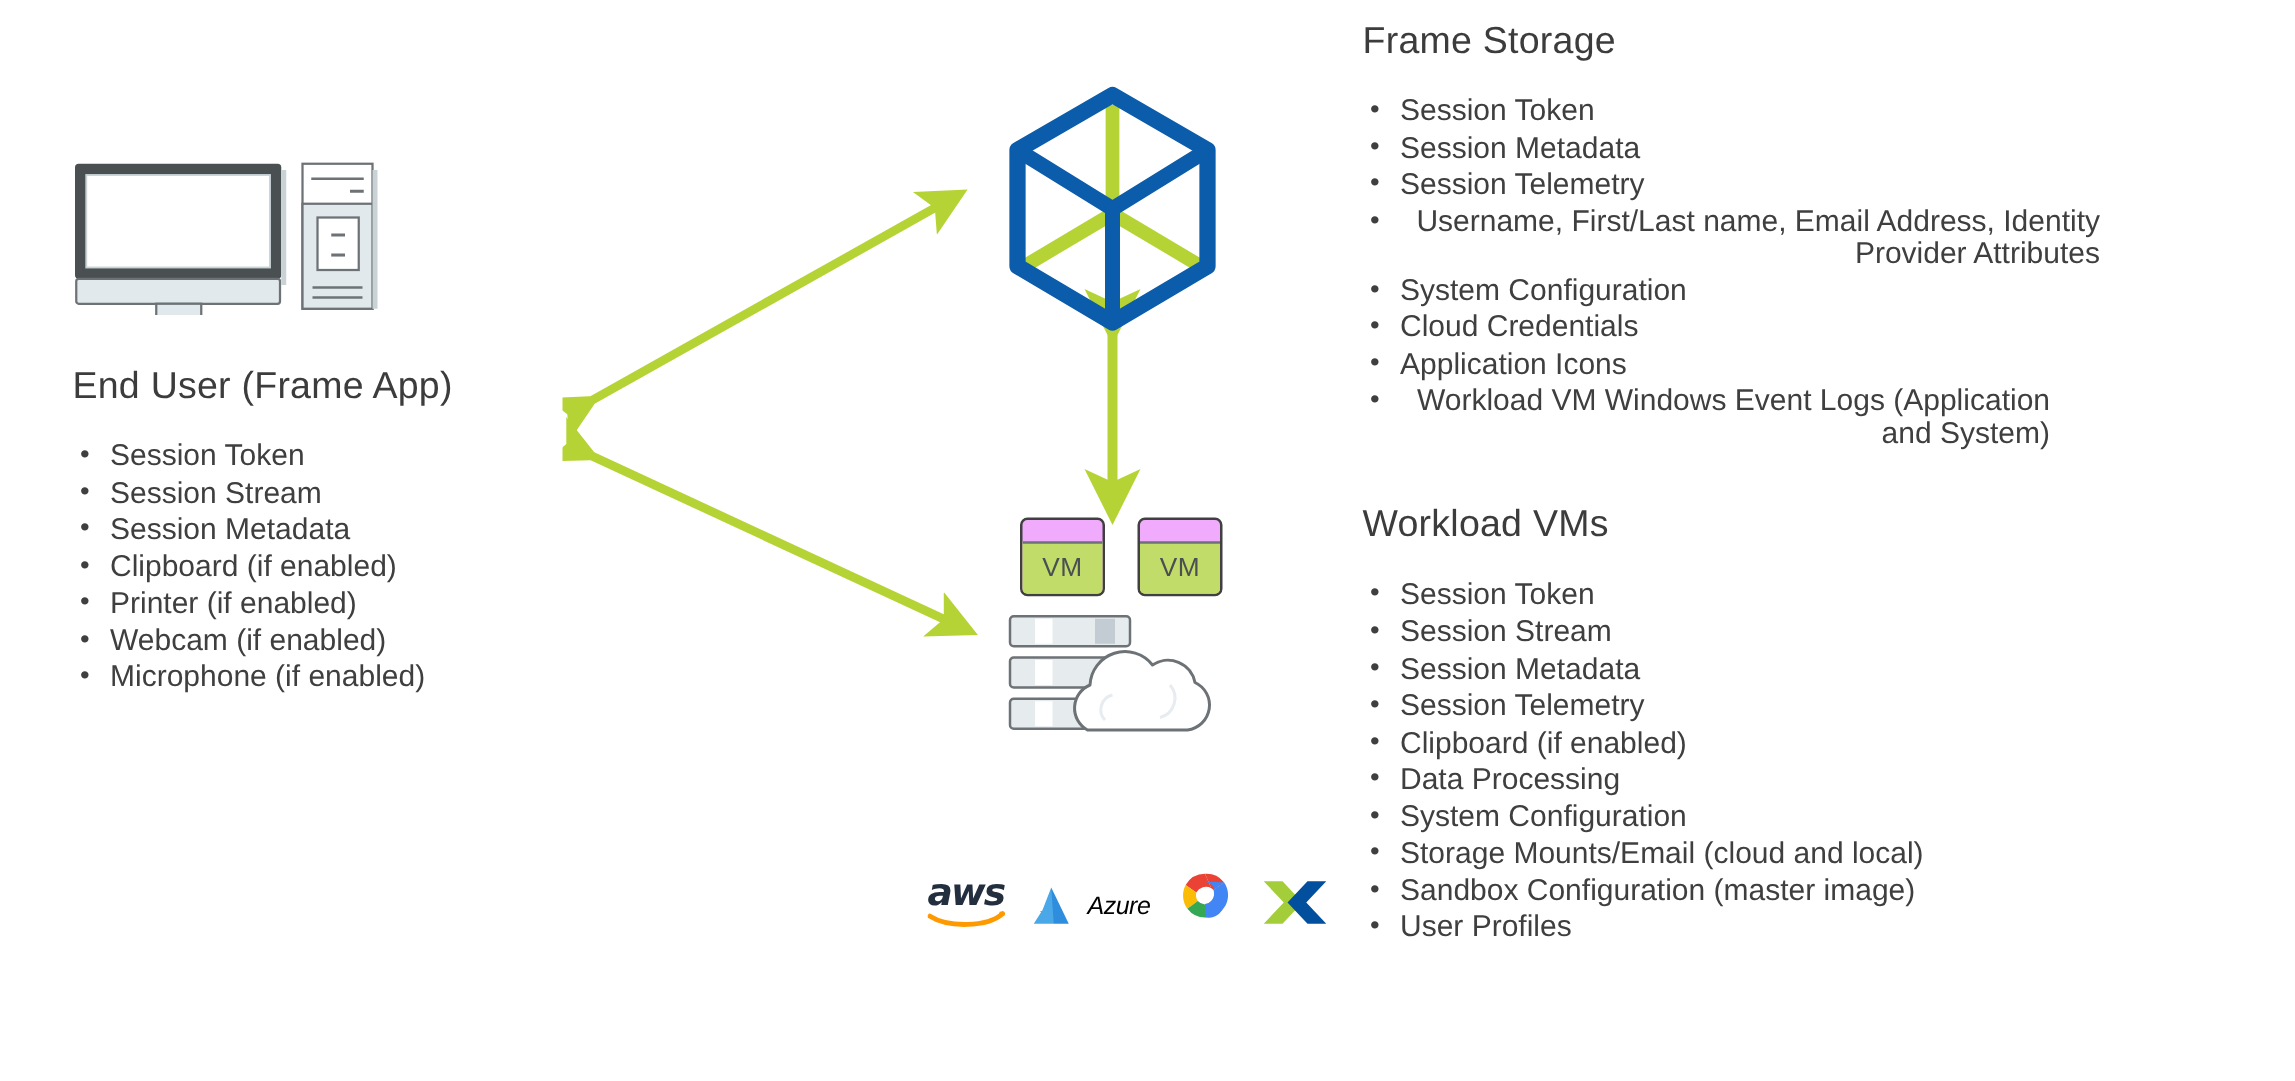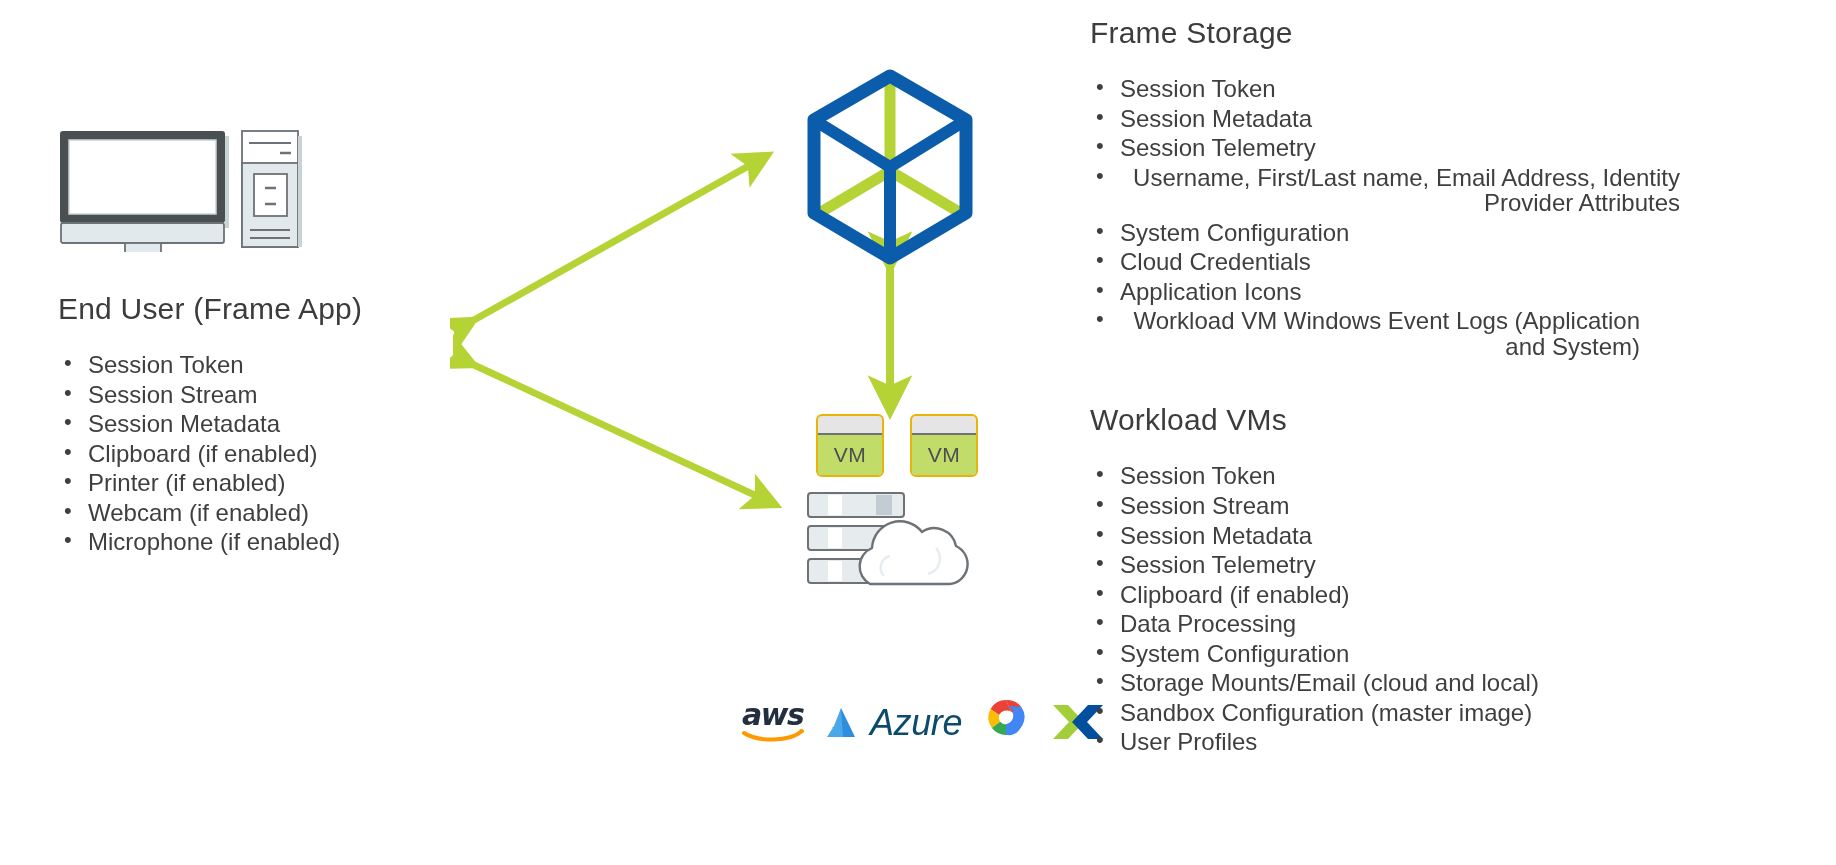--- a/index.html
+++ b/index.html
@@ -65,23 +65,23 @@
   .heading-gap { height: 26px; }
 
   
   #center-stage { left: 450px; top: 50px; width: 600px; height: 700px; }
 
   
   .vm-box {
     position: absolute;
     width: 68px;
     height: 63px;
-    border: 2px solid #eab308;
+    border: 2px solid #404040;
     border-radius: 6px;
-    background: #e5e5e5;
+    background: #f0abfc;
     box-sizing: border-box;
     overflow: hidden;
   }
   .vm-box .vm-body {
     position: absolute;
     left: -3px; right: -3px;
     top: 17px; bottom: -3px;
     background: #c2dc6a;
     border-top: 2px solid #6d7276;
   }
@@ -111,22 +111,22 @@
   .aws-word {
     font-family: "DejaVu Sans", sans-serif;
     font-weight: bold;
     font-size: 30px;
     color: #232f3e;
     letter-spacing: -1.5px;
     line-height: 1;
   }
   .logo-azure { display: flex; align-items: center; gap: 4px; }
   .azure-word {
-    font-size: 36px;
-    color: #0c4a6e;
+    font-size: 20px;
+    color: #000000;
     letter-spacing: -0.4px;
   }
   .logo-x { width: 56px; height: 44px; }
 </style>
 </head>
 <body>
 
 <div class="canvas">
 
   <div class="abs" id="left-column">

